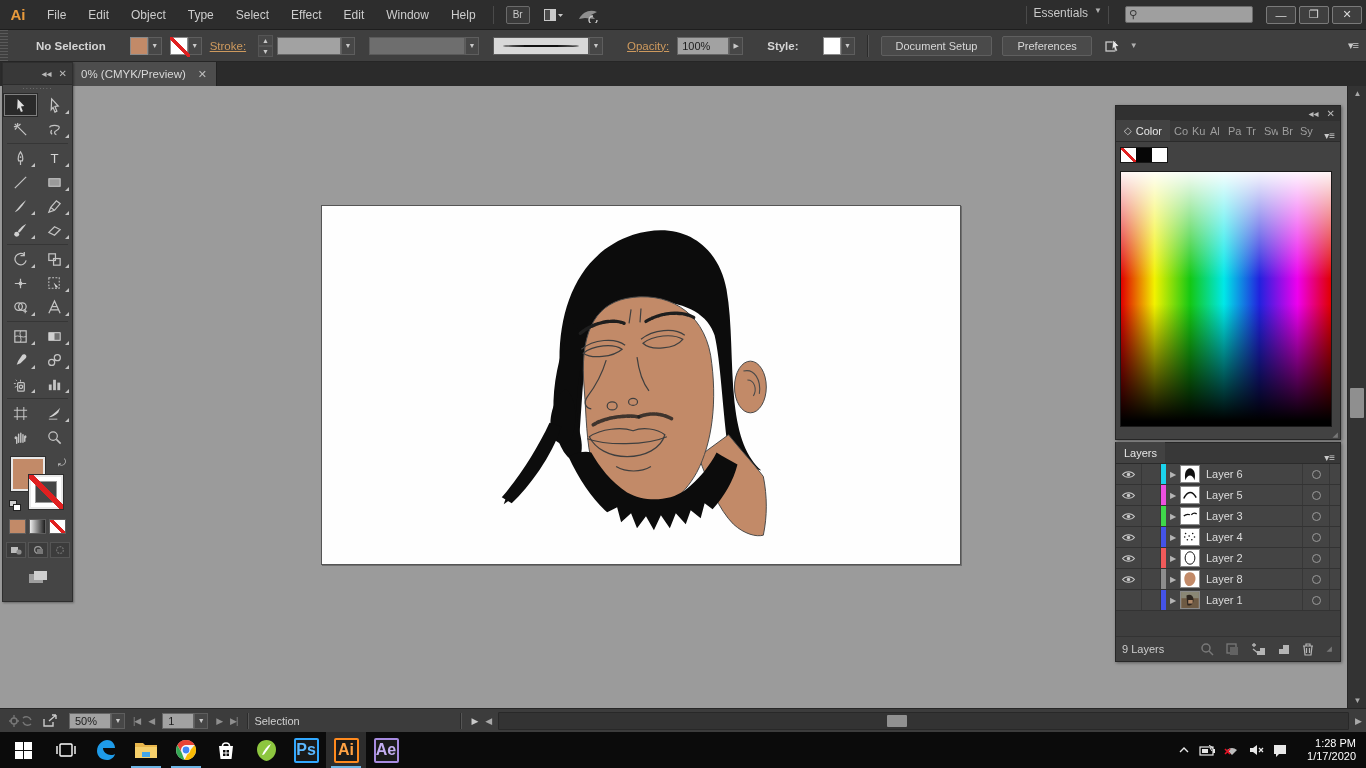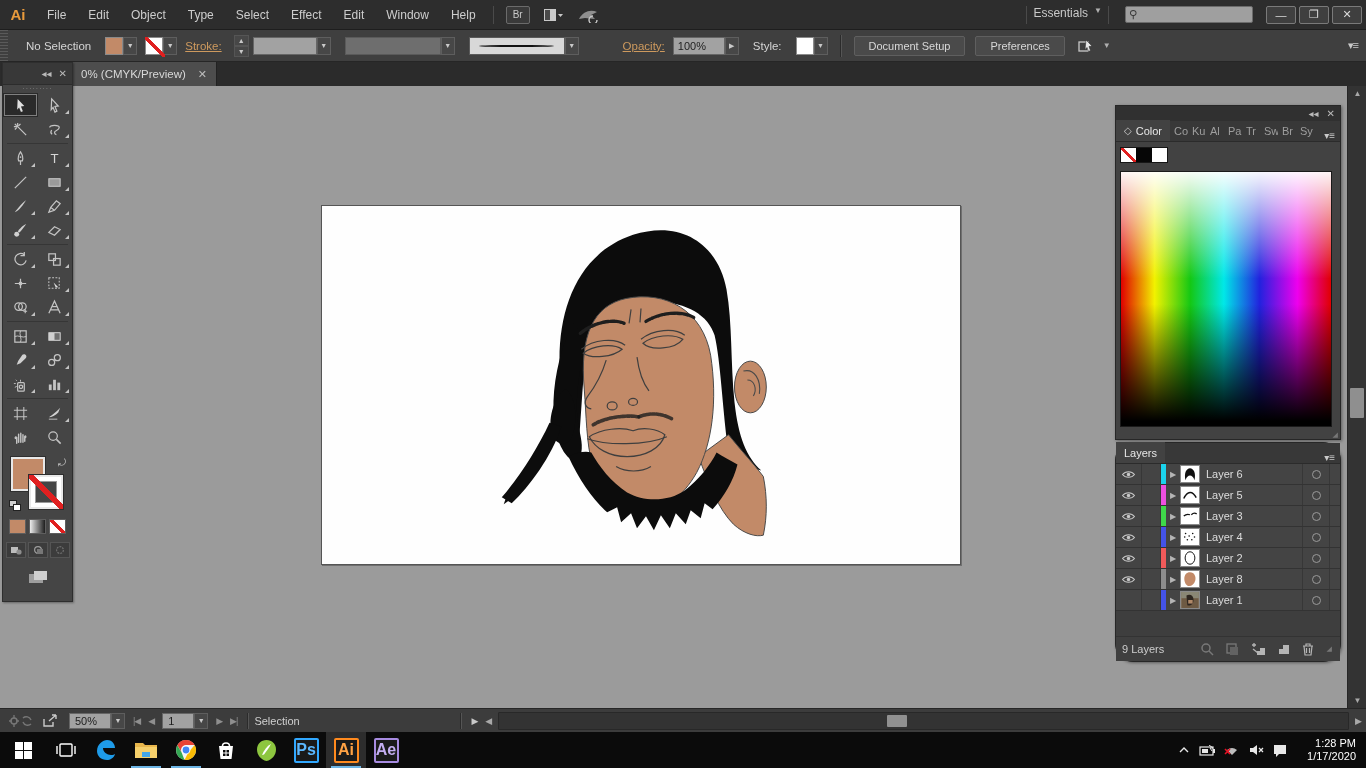--- a/index.html
+++ b/index.html
@@ -17,21 +17,21 @@
   .workspace .lbl{font-size:12px;}
   .caret{font-size:8px;margin-left:6px;color:#AFAFAF;}
   .app-search{width:128px;height:17px;background:#9F9F9F;border:1px solid #6B6B6B;border-radius:2px;margin:0 10px;display:flex;align-items:center;color:#3A3A3A;}
   .app-search .mag{font-size:11px;margin-left:3px;color:#3A3A3A;}
   .win-ctrls{display:flex;margin-right:4px;}
   .win-btn{width:30px;height:18px;border:1px solid #7A7A7A;background:#3F3F3F;color:#DADADA;font-size:11px;display:flex;align-items:center;justify-content:center;margin-left:3px;border-radius:2px;}
 
   
   .controlbar{position:absolute;left:0;top:30px;width:1366px;height:32px;background:#3F3F3F;border-bottom:1px solid #262626;display:flex;align-items:center;font-size:11.5px;}
   .cb-grip{width:8px;height:100%;background:repeating-linear-gradient(to bottom,#5a5a5a 0 1px,transparent 1px 3px);margin-right:8px;}
-  .cb-text{color:#D5D5D5;margin:0 10px;}
+  .cb-text{color:#D5D5D5;margin:0 20px;font-weight:bold;}
   .cb-link{color:#CE9A5E;text-decoration:underline;margin:0 4px;}
   .swatch-pair{display:flex;align-items:center;margin:0 4px;}
   .swatch{width:18px;height:18px;border:1px solid #8A8A8A;background:#fff;position:relative;}
   .swatch.fill-tan{background:#C28A68;}
   .swatch .slash{position:absolute;left:-1px;top:-1px;width:20px;height:20px;background:linear-gradient(45deg,transparent 44%,#E02020 44%,#E02020 56%,transparent 56%);}
   .dd-box{width:14px;height:18px;background:#474747;border:1px solid #5E5E5E;display:flex;align-items:center;justify-content:center;font-size:7px;color:#C9C9C9;}
   .stepper{display:flex;flex-direction:column;margin-left:8px;}
   .stepper span{font-size:7px;line-height:7px;color:#C9C9C9;padding:1px 3px;background:#474747;border:1px solid #555;}
   .field{height:18px;background:#A2A2A2;color:#1E1E1E;border:1px solid #666;display:flex;align-items:center;padding:0 4px;font-size:11px;}
   .profile-dd{width:96px;height:18px;background:#6E6E6E;border:1px solid #5A5A5A;}
@@ -95,21 +95,21 @@
   .msw.black{background:#060606;}
   .msw.none::after{content:"";position:absolute;inset:0;background:linear-gradient(45deg,transparent 42%,#E02020 42%,#E02020 58%,transparent 58%);}
   .spectrum{margin-top:8px;width:212px;height:256px;border:1px solid #1A1A1A;
     background-image:
       linear-gradient(to bottom,rgba(255,255,255,.96),rgba(255,255,255,0) 42%),
       linear-gradient(to bottom,rgba(0,0,0,0) 52%,rgba(0,0,0,1) 98%),
       linear-gradient(to right,#E00000,#F2F200 16%,#14C814 33%,#00E8E8 49%,#2222DE 66%,#EE00EE 84%,#E00000 100%);}
   .pnl-grip{height:8px;display:flex;justify-content:flex-end;padding-right:2px;color:#777;font-size:7px;line-height:8px;}
 
   
-  .layers-pnl{margin-top:2px;border-radius:18px;}
+  .layers-pnl{margin-top:2px;}
   .layers-body{background:#3E3E3E;}
   .lrow{height:21px;display:flex;align-items:center;border-bottom:1px solid #333;background:#444;position:relative;}
   .lrow.selected{background:#5A6776;}
   .lcell-eye{width:26px;height:100%;border-right:1px solid #373737;display:flex;align-items:center;justify-content:center;}
   .lcell-lock{width:19px;height:100%;border-right:1px solid #373737;}
   .lbar{width:5px;height:100%;}
   .larrow{width:14px;text-align:center;font-size:8px;color:#B5B5B5;}
   .lthumb{width:20px;height:18px;background:#fff;border:1px solid #8A8A8A;overflow:hidden;flex:none;}
   .lname{font-size:11px;color:#DDD;padding-left:6px;flex:1;}
   .lrow.selected .lname{color:#FFF;}
@@ -226,21 +226,21 @@
     <div class="swatch-pair" style="margin-left:10px;">
       <div class="profile-dd"></div>
       <div class="dd-box">▼</div>
     </div>
     <div class="swatch-pair" style="margin-left:10px;">
       <div class="brush-dd">
           <div class="brush-line"></div>
         </div>
       <div class="dd-box">▼</div>
     </div>
-    <span class="cb-link" style="margin-left:24px;padding-left:16px;">Opacity:</span>
+    <span class="cb-link" style="margin-left:4px;padding-left:16px;">Opacity:</span>
     <div class="swatch-pair">
       <div class="field" style="width:52px;">100%</div>
       <div class="dd-box">▶</div>
     </div>
     <span class="cb-text">Style:</span>
     <div class="swatch-pair">
       <div class="swatch"></div>
       <div class="dd-box">▼</div>
     </div>
     <div class="cb-sep"></div>

